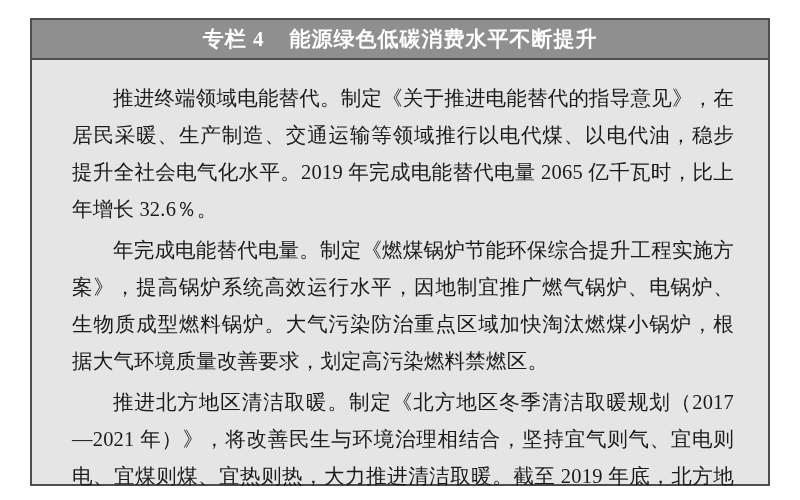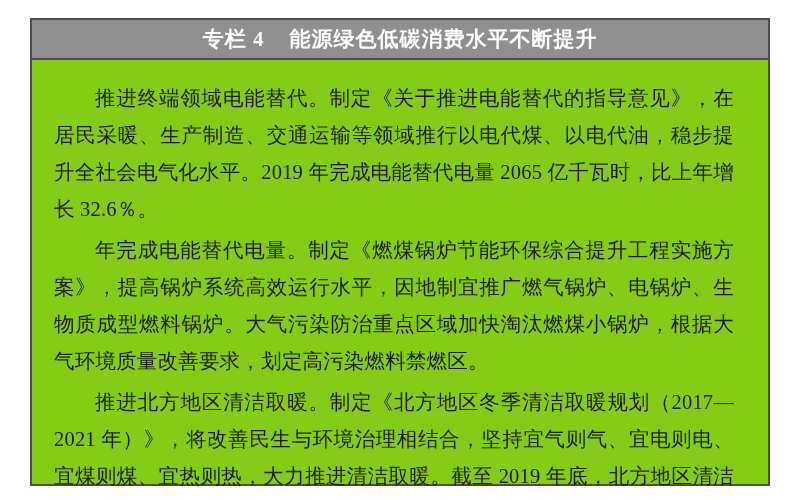--- a/index.html
+++ b/index.html
@@ -46,22 +46,22 @@
     color: #ffffff;
     font-size: 21px;
     font-weight: bold;
     letter-spacing: 1px;
     white-space: pre;
     font-family: "Liberation Serif", "DejaVu Serif", serif;
   }
   
   .body-area {
     height: 424px;
-    background: #84cc16;
-    padding: 20px 34px 10px 22px;
+    background: #e5e5e5;
+    padding: 20px 34px 10px 40px;
     box-sizing: border-box;
   }
   .para {
     font-size: 20.5px;
     line-height: 37px;
     color: #1a1a1a;
     text-align: justify;
     text-justify: inter-ideograph;
     margin: 0 0 4px 0;
     text-indent: 2em;

